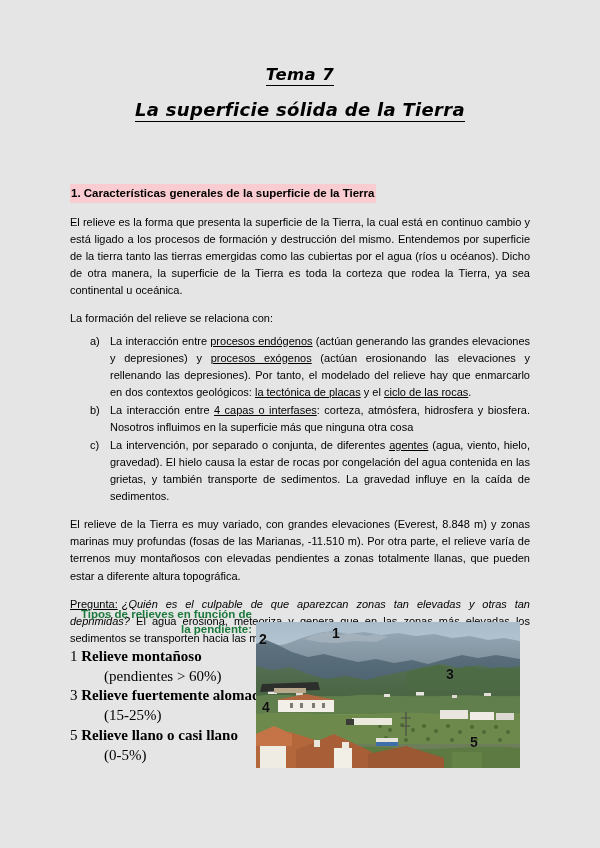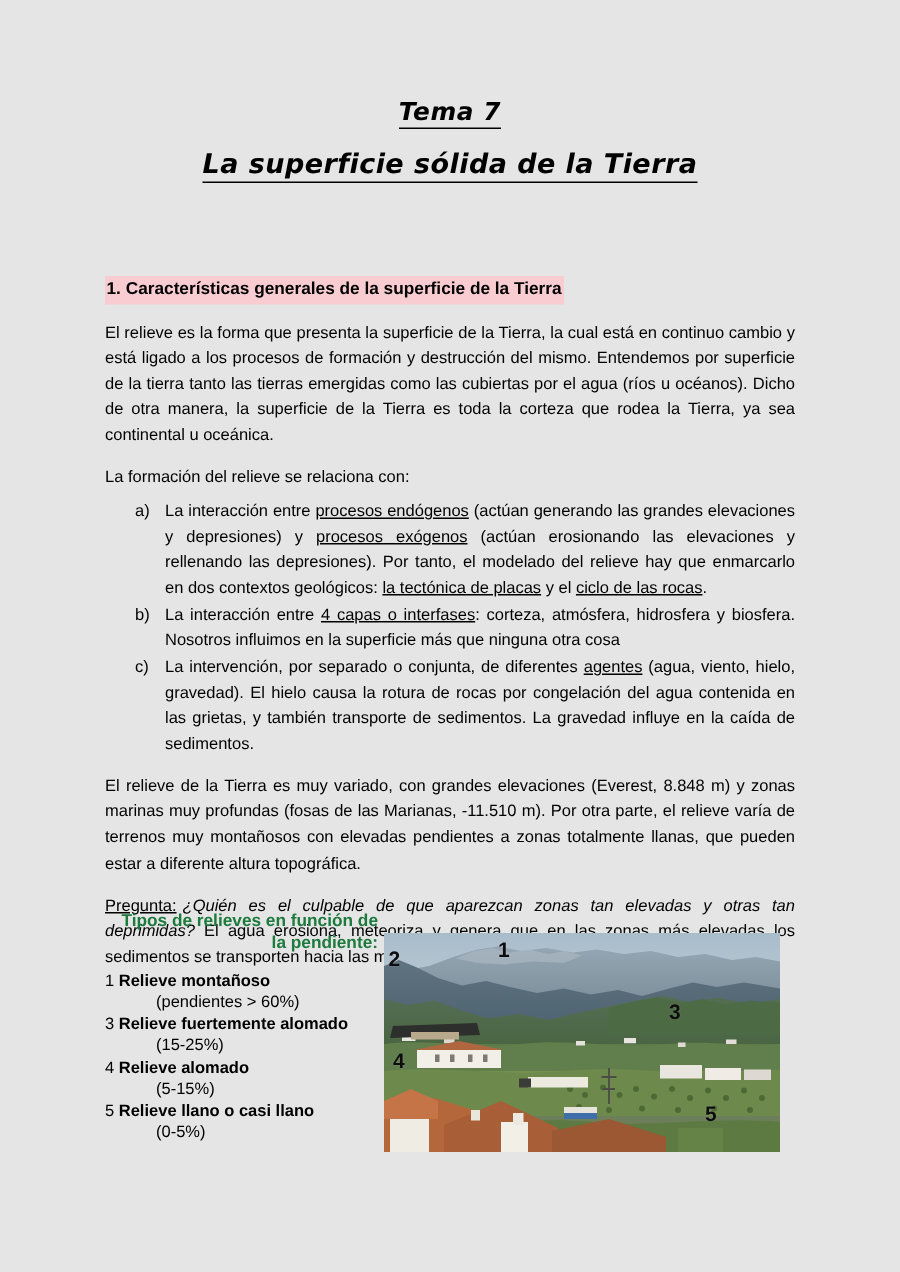--- a/index.html
+++ b/index.html
@@ -130,24 +130,25 @@
     line-height: 1.34;
     margin: 0 0 0 2px;
     text-align: right;
   }
   ul.relief-list {
     list-style: none;
     margin: 9px 0 0 0;
     padding: 0;
   }
   ul.relief-list li {
-    font-size: 11px;
+    font-size: 15px;
     line-height: 1.32;
     margin: 0;
     white-space: nowrap;
+    font-family: Liberation Serif, serif;
   }
   ul.relief-list li .num { font-weight: normal; }
   ul.relief-list li .name { font-weight: bold; }
   ul.relief-list li .range { font-weight: normal; display: block; margin-left: 34px; }
 
   
   .photo {
     position: absolute;
     left: 186px;
     top: 15px;
@@ -199,21 +200,21 @@
 
       <li>
         <span class="marker">a)</span><span>La interacción entre </span><span class="u">procesos endógenos</span><span> (actúan generando las grandes elevaciones y depresiones) y </span><span class="u">procesos exógenos</span><span> (actúan erosionando las elevaciones y rellenando las depresiones). Por tanto, el modelado del relieve hay que enmarcarlo en dos contextos geológicos: </span><span class="u">la tectónica de placas</span><span> y el </span><span class="u">ciclo de las rocas</span><span>.</span>
       </li>
 
       <li>
         <span class="marker">b)</span><span>La interacción entre </span><span class="u">4 capas o interfases</span><span>: corteza, atmósfera, hidrosfera y biosfera. Nosotros influimos en la superficie más que ninguna otra cosa</span>
       </li>
 
       <li>
-        <span class="marker">c)</span><span>La intervención, por separado o conjunta, de diferentes </span><span class="u">agentes</span><span> (agua, viento, hielo, gravedad). El hielo causa la rotura de rocas por congelación del agua contenida en las grietas, y también transporte de sedimentos. La gravedad influye en la caída de sedimentos.</span>
+        <span class="marker">c)</span><span>La intervención, por separado o conjunta, de diferentes </span><span class="u">agentes</span><span> (agua, viento, hielo, gravedad). El hielo causa la estar de rocas por congelación del agua contenida en las grietas, y también transporte de sedimentos. La gravedad influye en la caída de sedimentos.</span>
       </li>
 
     </ol>
 
     <p class="body">El relieve de la Tierra es muy variado, con grandes elevaciones (Everest, 8.848 m) y zonas marinas muy profundas (fosas de las Marianas, -11.510 m). Por otra parte, el relieve varía de terrenos muy montañosos con elevadas pendientes a zonas totalmente llanas, que pueden estar a diferente altura topográfica.</p>
 
     <p class="body"><span class="u">Pregunta:</span><span class="i" style="margin-left:4px">¿Quién es el culpable de que aparezcan zonas tan elevadas y otras tan deprimidas?</span><span> El agua erosiona, meteoriza y genera que en las zonas más elevadas los sedimentos se transporten hacia las más deprimidas.</span></p>
 
   </div>
 
@@ -225,25 +226,20 @@
       <ul class="relief-list">
         <li>
           <span class="num">1</span>
           <span class="name">Relieve montañoso</span>
           <span class="range">(pendientes &gt; 60%)</span>
         </li>
         <li>
           <span class="num">3</span>
           <span class="name">Relieve fuertemente alomado</span>
           <span class="range">(15-25%)</span>
-        </li>
-        <li>
-          <span class="num">4</span>
-          <span class="name">Relieve alomado</span>
-          <span class="range">(5-15%)</span>
         </li>
         <li>
           <span class="num">5</span>
           <span class="name">Relieve llano o casi llano</span>
           <span class="range">(0-5%)</span>
         </li>
       </ul>
     </div>
 
     <div class="photo">

